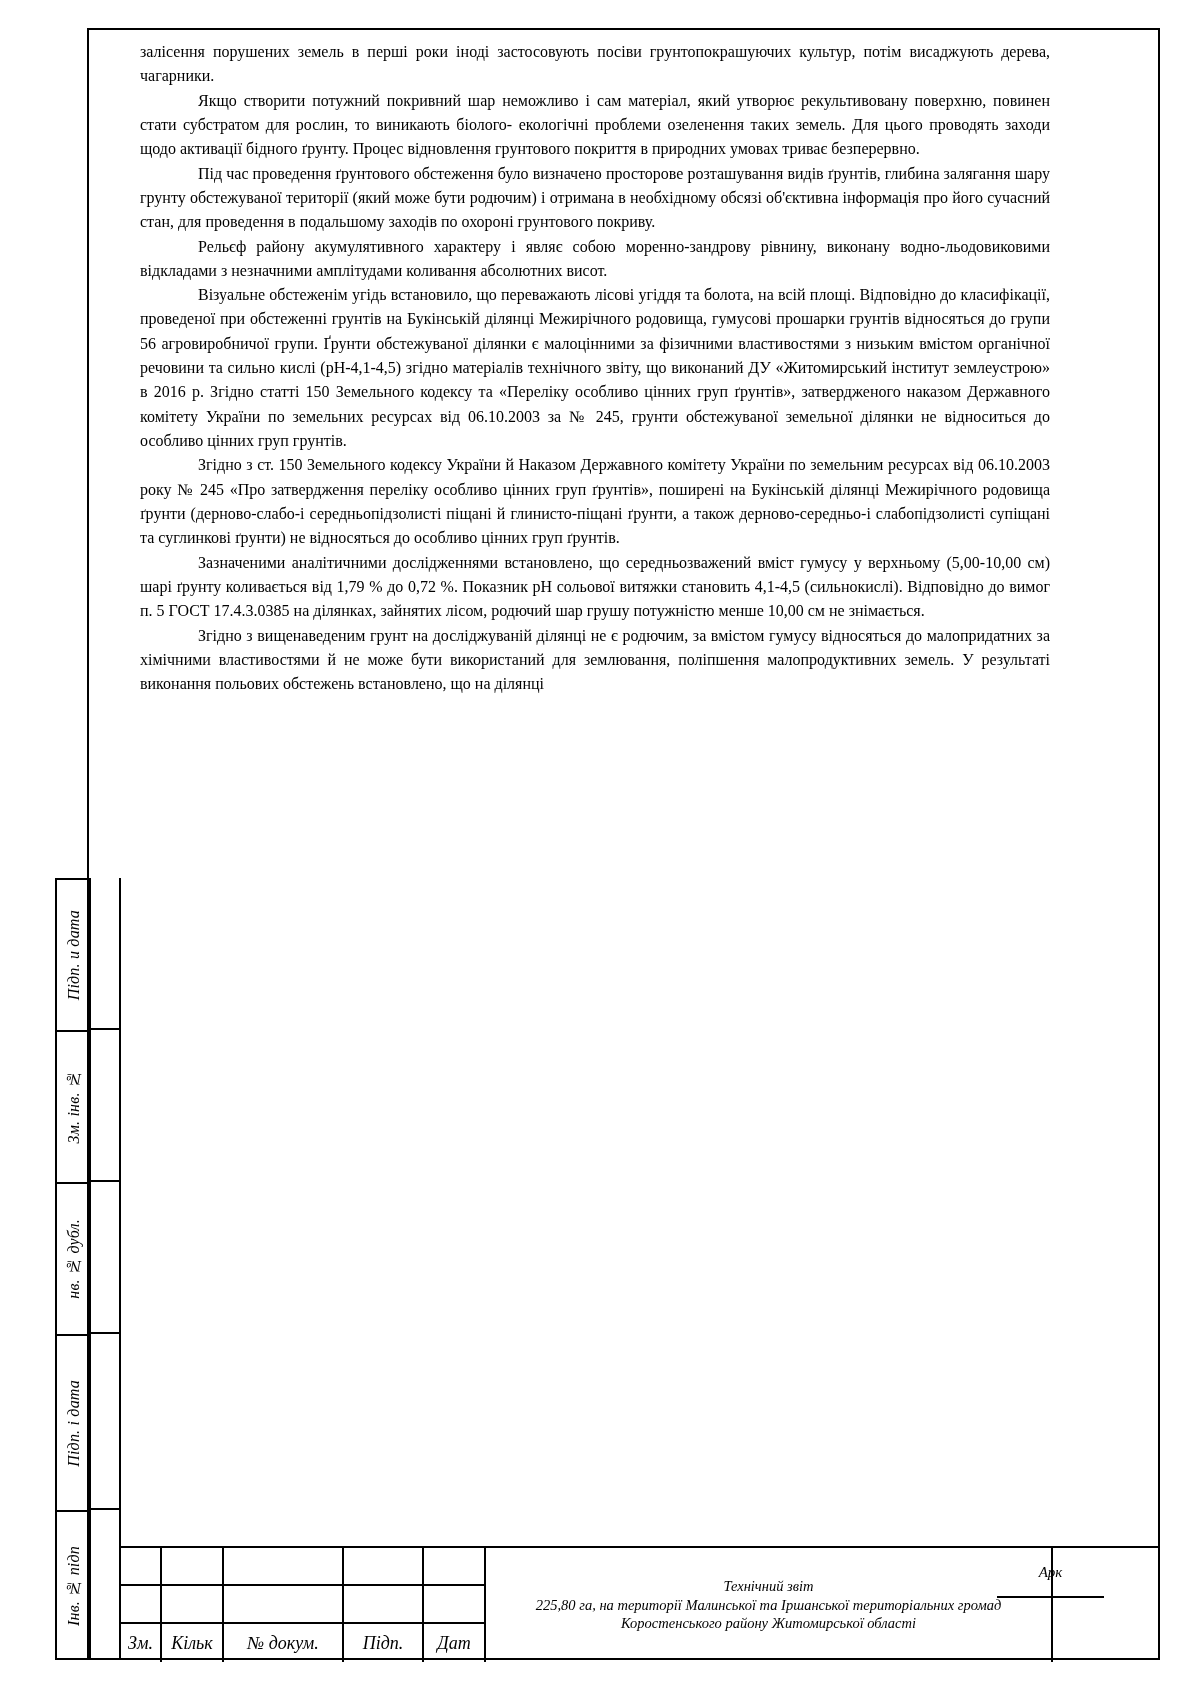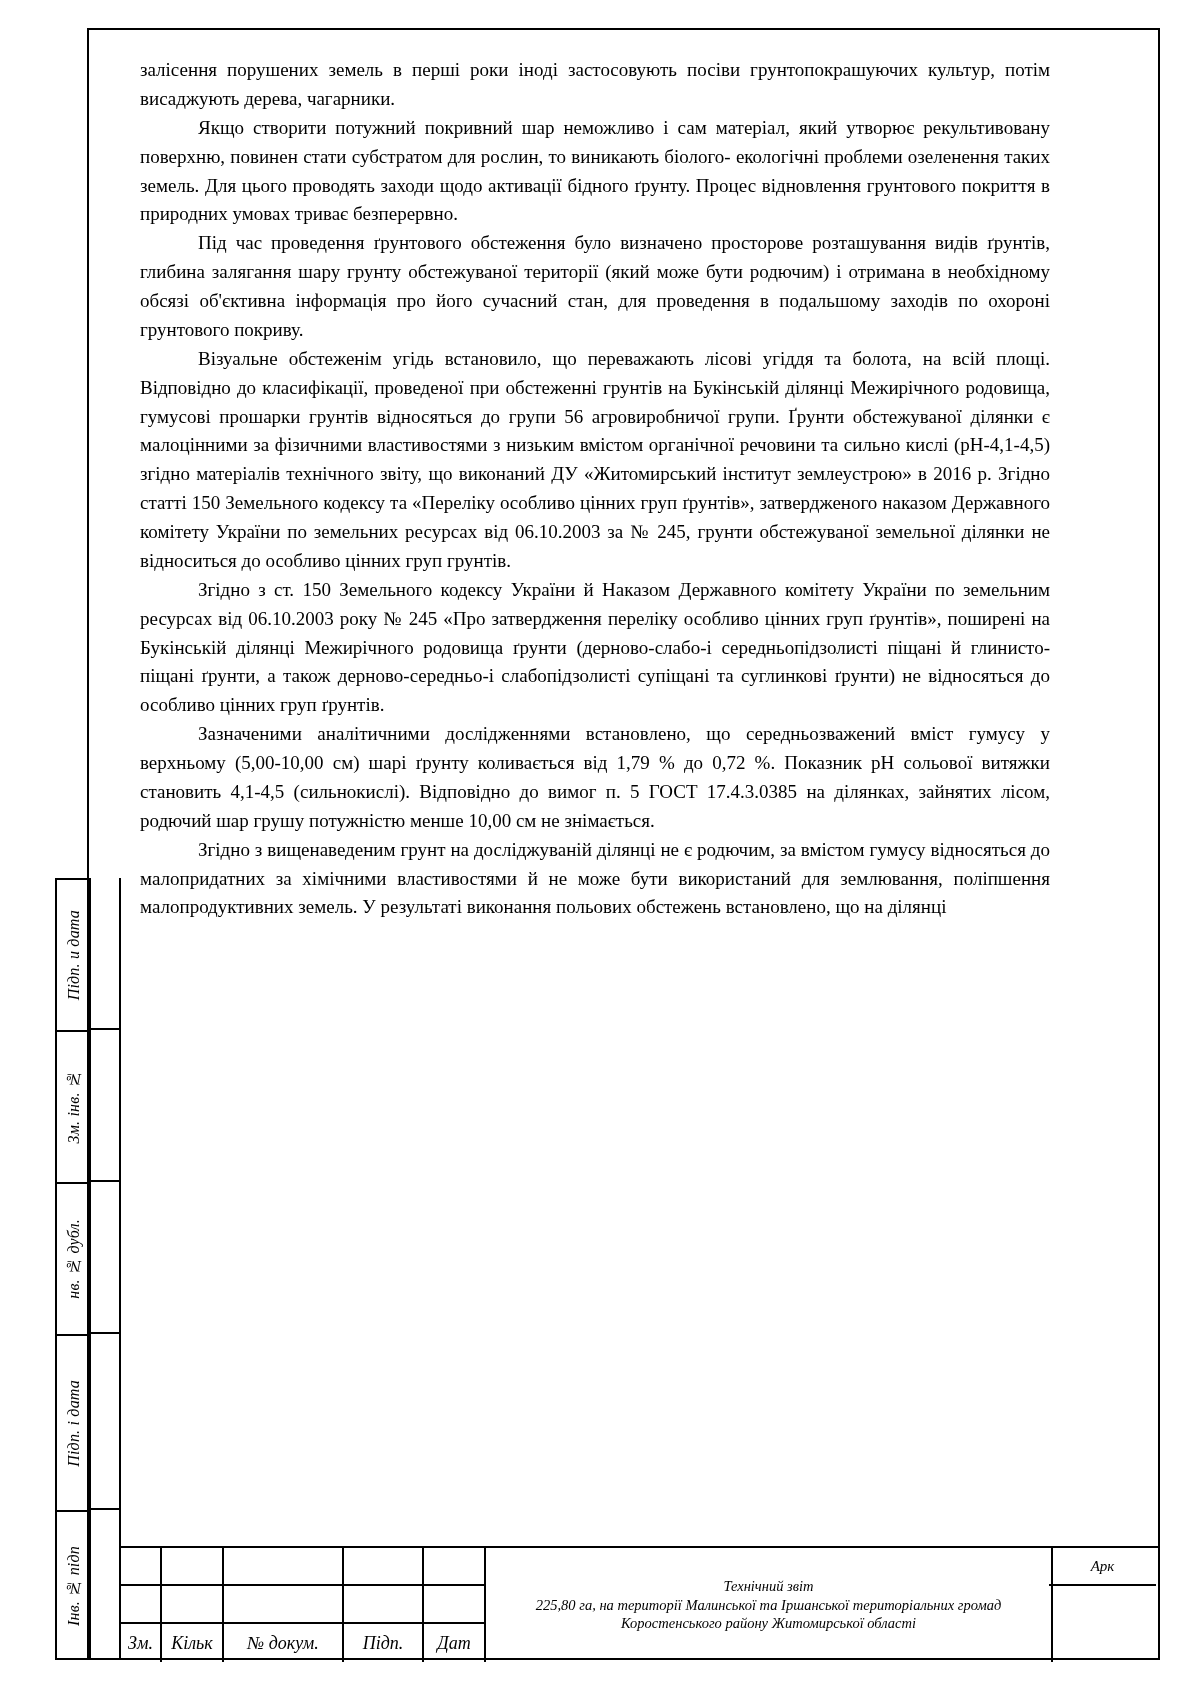--- a/index.html
+++ b/index.html
@@ -26,23 +26,23 @@
     top: 28px;
     width: 1073px;
     height: 1632px;
     border: 2px solid #000;
     box-sizing: border-box;
   }
   
   .text-column {
     position: absolute;
     left: 140px;
-    top: 56px;
+    top: 40px;
     width: 910px;
-    font-size: 19px;
+    font-size: 16px;
     line-height: 1.52;
     text-align: justify;
     text-justify: inter-word;
     hyphens: none;
   }
   .text-column p {
     margin: 0 0 0 0;
     text-indent: 58px;
     text-align: justify;
   }
@@ -157,20 +157,21 @@
 <body>
 
 <div class="page">
 
   <div class="outer-frame"></div>
 
   <div class="text-column">
     <p class="noindent">залісення порушених земель в перші роки іноді застосовують посіви грунтопокрашуючих культур, потім висаджують дерева, чагарники.</p>
     <p>Якщо створити потужний покривний шар неможливо і сам матеріал, який утворює рекультивовану поверхню, повинен стати субстратом для рослин, то виникають біолого- екологічні проблеми озеленення таких земель. Для цього проводять заходи щодо активації бідного ґрунту. Процес відновлення грунтового покриття в природних умовах триває безперервно.</p>
     <p>Під час проведення ґрунтового обстеження було визначено просторове розташування видів ґрунтів, глибина залягання шару грунту обстежуваної території (який може бути родючим) і отримана в необхідному обсязі об'єктивна інформація про його сучасний стан, для проведення в подальшому заходів по охороні грунтового покриву.</p>
+    <p>Рельєф району акумулятивного характеру і являє собою моренно-зандрову рівнину, виконану водно-льодовиковими відкладами з незначними амплітудами коливання абсолютних висот.</p>
     <p>Візуальне обстеженім угідь встановило, що переважають лісові угіддя та болота, на всій площі. Відповідно до класифікації, проведеної при обстеженні грунтів на Букінській ділянці Межирічного родовища, гумусові прошарки грунтів відносяться до групи 56 агровиробничої групи. Ґрунти обстежуваної ділянки є малоцінними за фізичними властивостями з низьким вмістом органічної речовини та сильно кислі (рН-4,1-4,5) згідно матеріалів технічного звіту, що виконаний ДУ «Житомирський інститут землеустрою» в 2016 р. Згідно статті 150 Земельного кодексу та «Переліку особливо цінних груп ґрунтів», затвердженого наказом Державного комітету України по земельних ресурсах від 06.10.2003 за № 245, грунти обстежуваної земельної ділянки не відноситься до особливо цінних груп грунтів.</p>
     <p>Згідно з ст. 150 Земельного кодексу України й Наказом Державного комітету України по земельним ресурсах від 06.10.2003  року № 245 «Про затвердження переліку особливо цінних груп ґрунтів», поширені на Букінській ділянці Межирічного родовища ґрунти (дерново-слабо-і середньопідзолисті піщані й глинисто-піщані ґрунти, а також дерново-середньо-і слабопідзолисті супіщані та суглинкові ґрунти) не відносяться до особливо цінних груп ґрунтів.</p>
     <p>Зазначеними аналітичними дослідженнями встановлено, що середньозважений вміст гумусу у верхньому (5,00-10,00 см) шарі ґрунту коливається від 1,79 % до 0,72 %. Показник рН сольової витяжки становить 4,1-4,5 (сильнокислі). Відповідно до вимог п. 5 ГОСТ 17.4.3.0385 на ділянках, зайнятих лісом, родючий шар грушу потужністю менше 10,00 см не знімається.</p>
     <p>Згідно з вищенаведеним грунт на досліджуваній ділянці не є родючим, за вмістом гумусу відносяться до малопридатних за хімічними властивостями й не може бути використаний для землювання, поліпшення малопродуктивних земель. У результаті виконання польових обстежень встановлено, що на ділянці</p>
   </div>
 
   <div class="left-strip">
     <div class="vcell" style="top:0px;height:152px;">
       <span class="vlabel">Підп. и дата</span>
     </div>
@@ -213,16 +214,16 @@
     <div class="tb-cell" style="left:103px;top:76px;width:120px;height:38px;border-bottom:none;">№ докум.</div>
     <div class="tb-cell" style="left:223px;top:76px;width:80px;height:38px;border-bottom:none;">Підп.</div>
     <div class="tb-cell" style="left:303px;top:76px;width:62px;height:38px;border-bottom:none;">Дат</div>
 
     <div class="tb-desc" style="left:365px;top:0px;width:567px;height:114px;">
       <span>Технічний звіт</span>
       <span>225,80 га, на території  Малинської та Іршанської територіальних громад</span>
       <span>Коростенського району Житомирської області</span>
     </div>
 
-    <div class="tb-ark" style="left:928px;top:0px;width:107px;height:38px;font-family:Liberation Serif, serif;">Арк</div>
+    <div class="tb-ark" style="left:876px;top:0px;width:107px;height:50px;font-family:Liberation Serif, serif;">Арк</div>
   </div>
 
 </div>
 
 </body></html>

